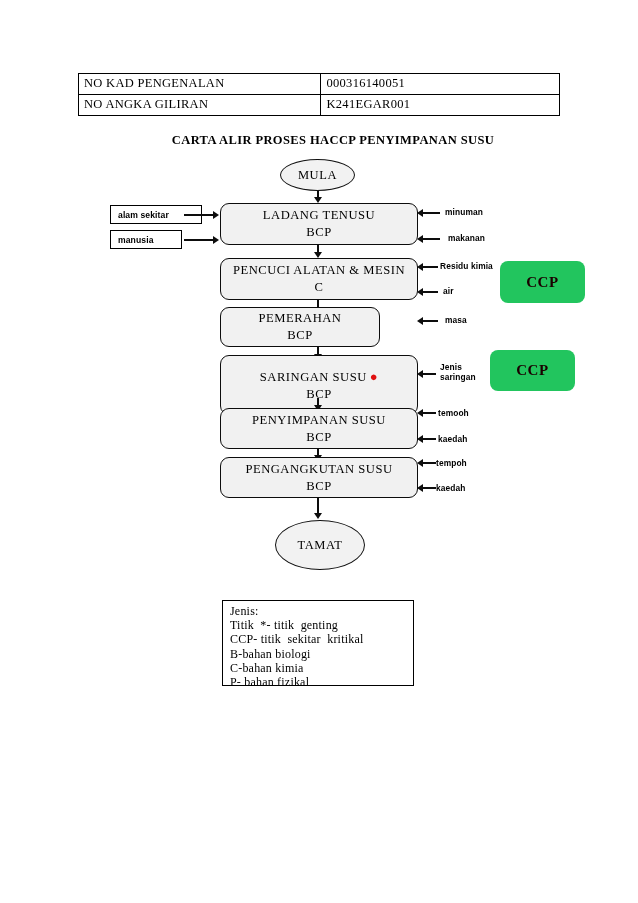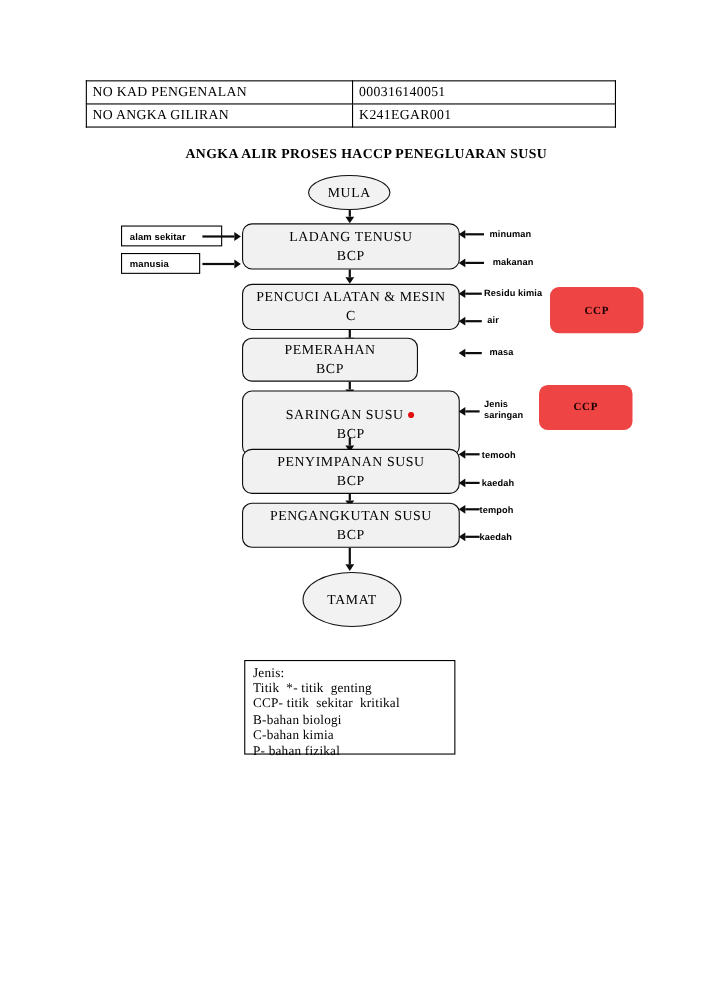--- a/index.html
+++ b/index.html
@@ -117,28 +117,28 @@
     font-size: 8.4px;
     line-height: 10px;
     letter-spacing: 0.1px;
     color: #000000;
     white-space: pre-line;
   }
 
   
   .ccp-box {
     position: absolute;
-    background: #ef4444;
+    background: #22c55e;
     border-radius: 8px;
     display: flex;
     align-items: center;
     justify-content: center;
     font-family: "Liberation Serif", serif;
     font-weight: bold;
-    font-size: 10px;
+    font-size: 15px;
     color: #1a0000;
     letter-spacing: 0.6px;
     box-sizing: border-box;
   }
 
   
   .arrow-down {
     position: absolute;
     width: 2px;
     background: #0d0d0d;
@@ -216,21 +216,21 @@
         <td class="label-cell">NO KAD PENGENALAN</td>
         <td class="value-cell">000316140051</td>
       </tr>
       <tr>
         <td class="label-cell">NO ANGKA GILIRAN</td>
         <td class="value-cell">K241EGAR001</td>
       </tr>
     </tbody>
   </table>
 
-  <div id="doc-title">ANGKA ALIR PROSES HACCP PENEGLUARAN  SUSU</div>
+  <div id="doc-title">CARTA ALIR PROSES HACCP PENYIMPANAN  SUSU</div>
 
   <div class="terminator" style="left:280px; top:159px; width:75px; height:32px;">
     <span>MULA</span>
   </div>
 
   <div class="arrow-down" style="left:317px; top:191px; height:6px;"></div>
 
   <div class="process-box" style="left:220px; top:203px; width:198px; height:42px;">
     <div>LADANG  TENUSU</div>
     <div class="line2">BCP</div>

